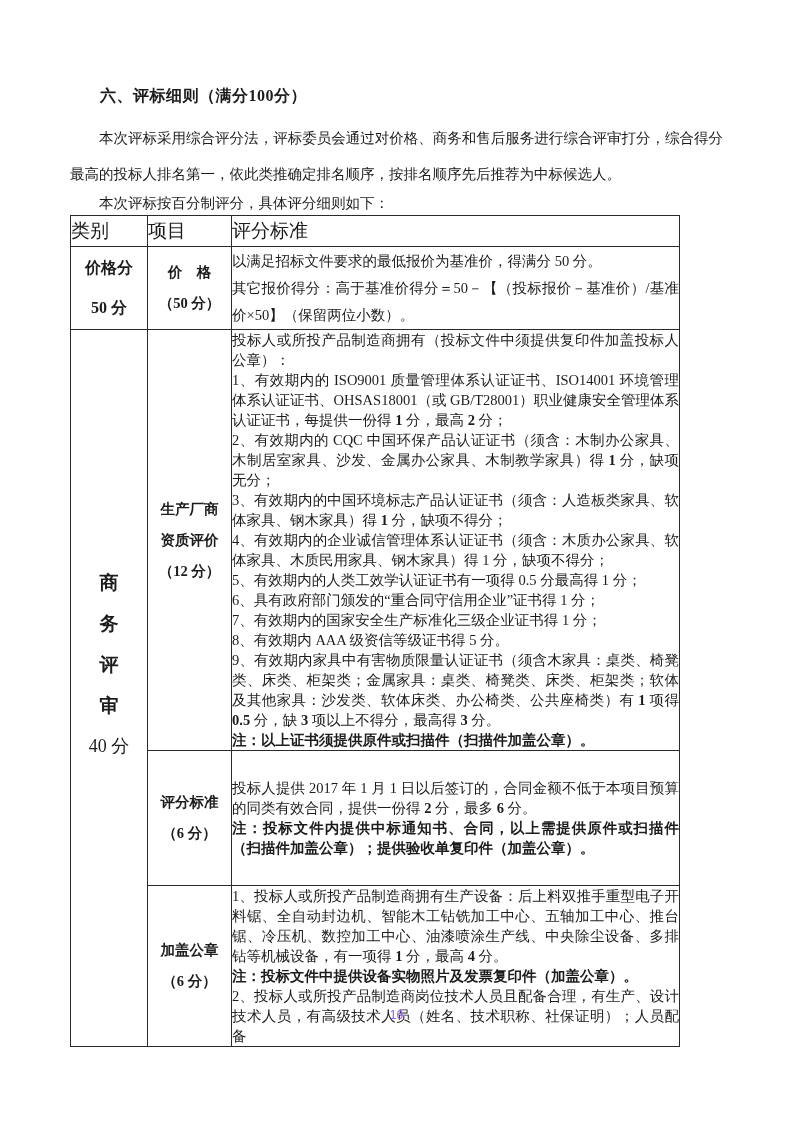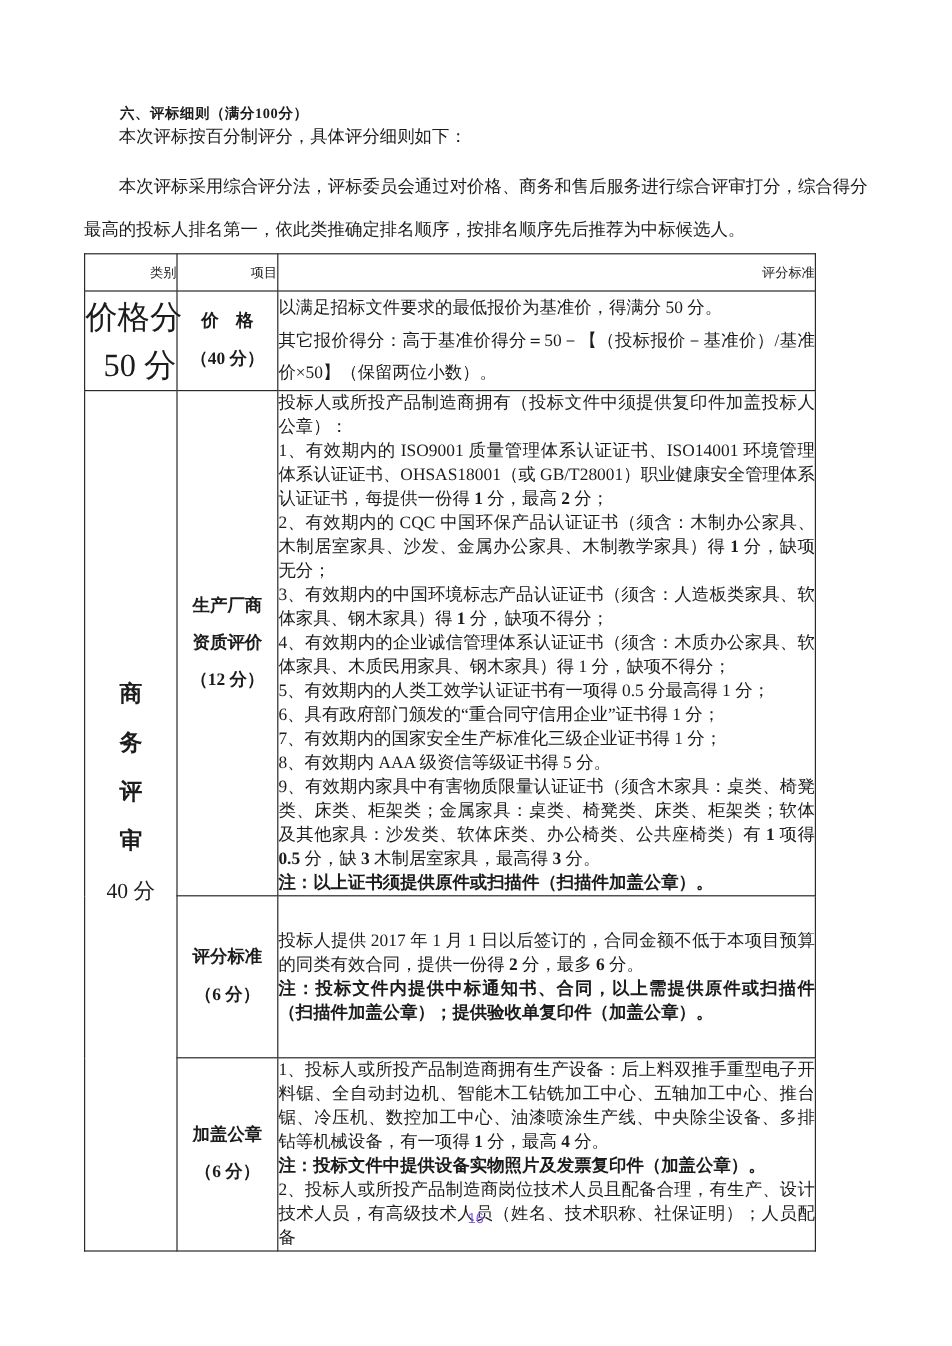--- a/index.html
+++ b/index.html
@@ -6,50 +6,50 @@
   .page{
     position:relative;
     width:793px;height:1122px;
     background:#ffffff;
     font-family:"Liberation Serif","DejaVu Serif",serif;
     color:#1c1c1c;
     overflow:hidden;
   }
   .content{position:absolute;left:70px;top:86px;width:653px;}
   .heading{
-    font-size:12px;font-weight:bold;margin:0;padding-left:30px;
+    font-size:16px;font-weight:bold;margin:0;padding-left:30px;
     letter-spacing:0.5px;
   }
   .body-para{
     margin:13px 0 0 0;font-size:14.5px;line-height:36px;
     text-indent:2em;text-align:justify;
   }
   .body-para.tight{margin:0;line-height:22px;}
   table.eval-table{
     border-collapse:collapse;table-layout:fixed;
     width:609px;margin-top:1px;
   }
   .eval-table col.c1{width:77px;}
   .eval-table col.c2{width:84px;}
   .eval-table col.c3{width:448px;}
   .eval-table th,.eval-table td{
     border:1px solid #2a2a2a;
     font-weight:normal;
     padding:0;
   }
   .eval-table thead th{
-    height:30px;font-size:11px;text-align:right;vertical-align:middle;
+    height:30px;font-size:19px;text-align:left;vertical-align:middle;
   }
   tr.r-price{height:83px;}
   tr.r-qual{height:417px;}
   tr.r-perf{height:135px;}
   tr.r-cap{height:146px;}
   .cat-cell{text-align:center;vertical-align:middle;}
   .price-cat div{
-    font-size:27px;font-weight:normal;line-height:40px;white-space:nowrap;text-align:right;
+    font-size:16px;font-weight:bold;line-height:40px;white-space:nowrap;
   }
   .biz-cat .vstack{
     display:flex;flex-direction:column;align-items:center;justify-content:center;
     gap:22px;padding-bottom:48px;height:100%;box-sizing:border-box;
   }
   .biz-cat .vchar{font-size:19px;font-weight:bold;line-height:1;}
   .biz-cat .vscore{font-size:18px;font-weight:normal;line-height:1;white-space:nowrap;}
   .item-cell{text-align:center;vertical-align:middle;font-size:14.5px;}
   .item-cell div{line-height:31px;white-space:nowrap;font-weight:bold;}
   .criteria-cell{
@@ -66,22 +66,22 @@
     font-size:12px;color:#8b5cf6;
   }
 </style>
 </head>
 <body>
 
 <div class="page">
   <div class="content">
 
     <h2 class="heading">六、评标细则（满分100分）</h2>
+    <p class="body-para">本次评标采用综合评分法，评标委员会通过对价格、商务和售后服务进行综合评审打分，综合得分最高的投标人排名第一，依此类推确定排名顺序，按排名顺序先后推荐为中标候选人。</p>
     <p class="body-para tight">本次评标按百分制评分，具体评分细则如下：</p>
-    <p class="body-para">本次评标采用综合评分法，评标委员会通过对价格、商务和售后服务进行综合评审打分，综合得分最高的投标人排名第一，依此类推确定排名顺序，按排名顺序先后推荐为中标候选人。</p>
 
     <table class="eval-table">
       <colgroup>
           <col class="c1">
           <col class="c2">
           <col class="c3">
         </colgroup>
       <thead>
         <tr>
           <th>类别</th>
@@ -90,21 +90,21 @@
         </tr>
       </thead>
       <tbody>
         <tr class="r-price">
           <td class="cat-cell price-cat">
             <div>价格分</div>
             <div>50 分</div>
           </td>
           <td class="item-cell">
             <div>价　格</div>
-            <div>（40 分）</div>
+            <div>（50 分）</div>
           </td>
           <td class="criteria-cell">
               <div class="cr-p"><span>以满足招标文件要求的最低报价为基准价，得满分 50 分。</span></div>
               <div class="cr-p"><span>其它报价得分：高于基准价得分＝50－【（投标报价－基准价）/基准价×50】（保留两位小数）。</span></div>
             </td>
         </tr>
 
         <tr class="r-qual">
           <td class="cat-cell biz-cat" rowspan="3">
             <div class="vstack">
@@ -123,21 +123,21 @@
           <td class="criteria-cell">
               <div class="cr-p"><span>投标人或所投产品制造商拥有（投标文件中须提供复印件加盖投标人公章）：</span></div>
               <div class="cr-p"><span>1、有效期内的 ISO9001 质量管理体系认证证书、ISO14001 环境管理体系认证证书、OHSAS18001（或 GB/T28001）职业健康安全管理体系认证证书，每提供一份得 </span><span class="b">1</span><span> 分，最高 </span><span class="b">2</span><span> 分；</span></div>
               <div class="cr-p"><span>2、有效期内的 CQC 中国环保产品认证证书（须含：木制办公家具、木制居室家具、沙发、金属办公家具、木制教学家具）得 </span><span class="b">1</span><span> 分，缺项无分；</span></div>
               <div class="cr-p"><span>3、有效期内的中国环境标志产品认证证书（须含：人造板类家具、软体家具、钢木家具）得 </span><span class="b">1</span><span> 分，缺项不得分；</span></div>
               <div class="cr-p"><span>4、有效期内的企业诚信管理体系认证证书（须含：木质办公家具、软体家具、木质民用家具、钢木家具）得 1 分，缺项不得分；</span></div>
               <div class="cr-p"><span>5、有效期内的人类工效学认证证书有一项得 0.5 分最高得 1 分；</span></div>
               <div class="cr-p"><span>6、具有政府部门颁发的“重合同守信用企业”证书得 1 分；</span></div>
               <div class="cr-p"><span>7、有效期内的国家安全生产标准化三级企业证书得 1 分；</span></div>
               <div class="cr-p"><span>8、有效期内 AAA 级资信等级证书得 5 分。</span></div>
-              <div class="cr-p"><span>9、有效期内家具中有害物质限量认证证书（须含木家具：桌类、椅凳类、床类、柜架类；金属家具：桌类、椅凳类、床类、柜架类；软体及其他家具：沙发类、软体床类、办公椅类、公共座椅类）有 </span><span class="b">1</span><span> 项得 </span><span class="b">0.5</span><span> 分，缺 </span><span class="b">3</span><span> 木制居室家具，最高得 </span><span class="b">3</span><span> 分。</span></div>
+              <div class="cr-p"><span>9、有效期内家具中有害物质限量认证证书（须含木家具：桌类、椅凳类、床类、柜架类；金属家具：桌类、椅凳类、床类、柜架类；软体及其他家具：沙发类、软体床类、办公椅类、公共座椅类）有 </span><span class="b">1</span><span> 项得 </span><span class="b">0.5</span><span> 分，缺 </span><span class="b">3</span><span> 项以上不得分，最高得 </span><span class="b">3</span><span> 分。</span></div>
               <div class="cr-p"><span class="b">注：以上证书须提供原件或扫描件（扫描件加盖公章）。</span></div>
             </td>
         </tr>
 
         <tr class="r-perf">
           <td class="item-cell">
             <div>评分标准</div>
             <div>（6 分）</div>
           </td>
           <td class="criteria-cell">

